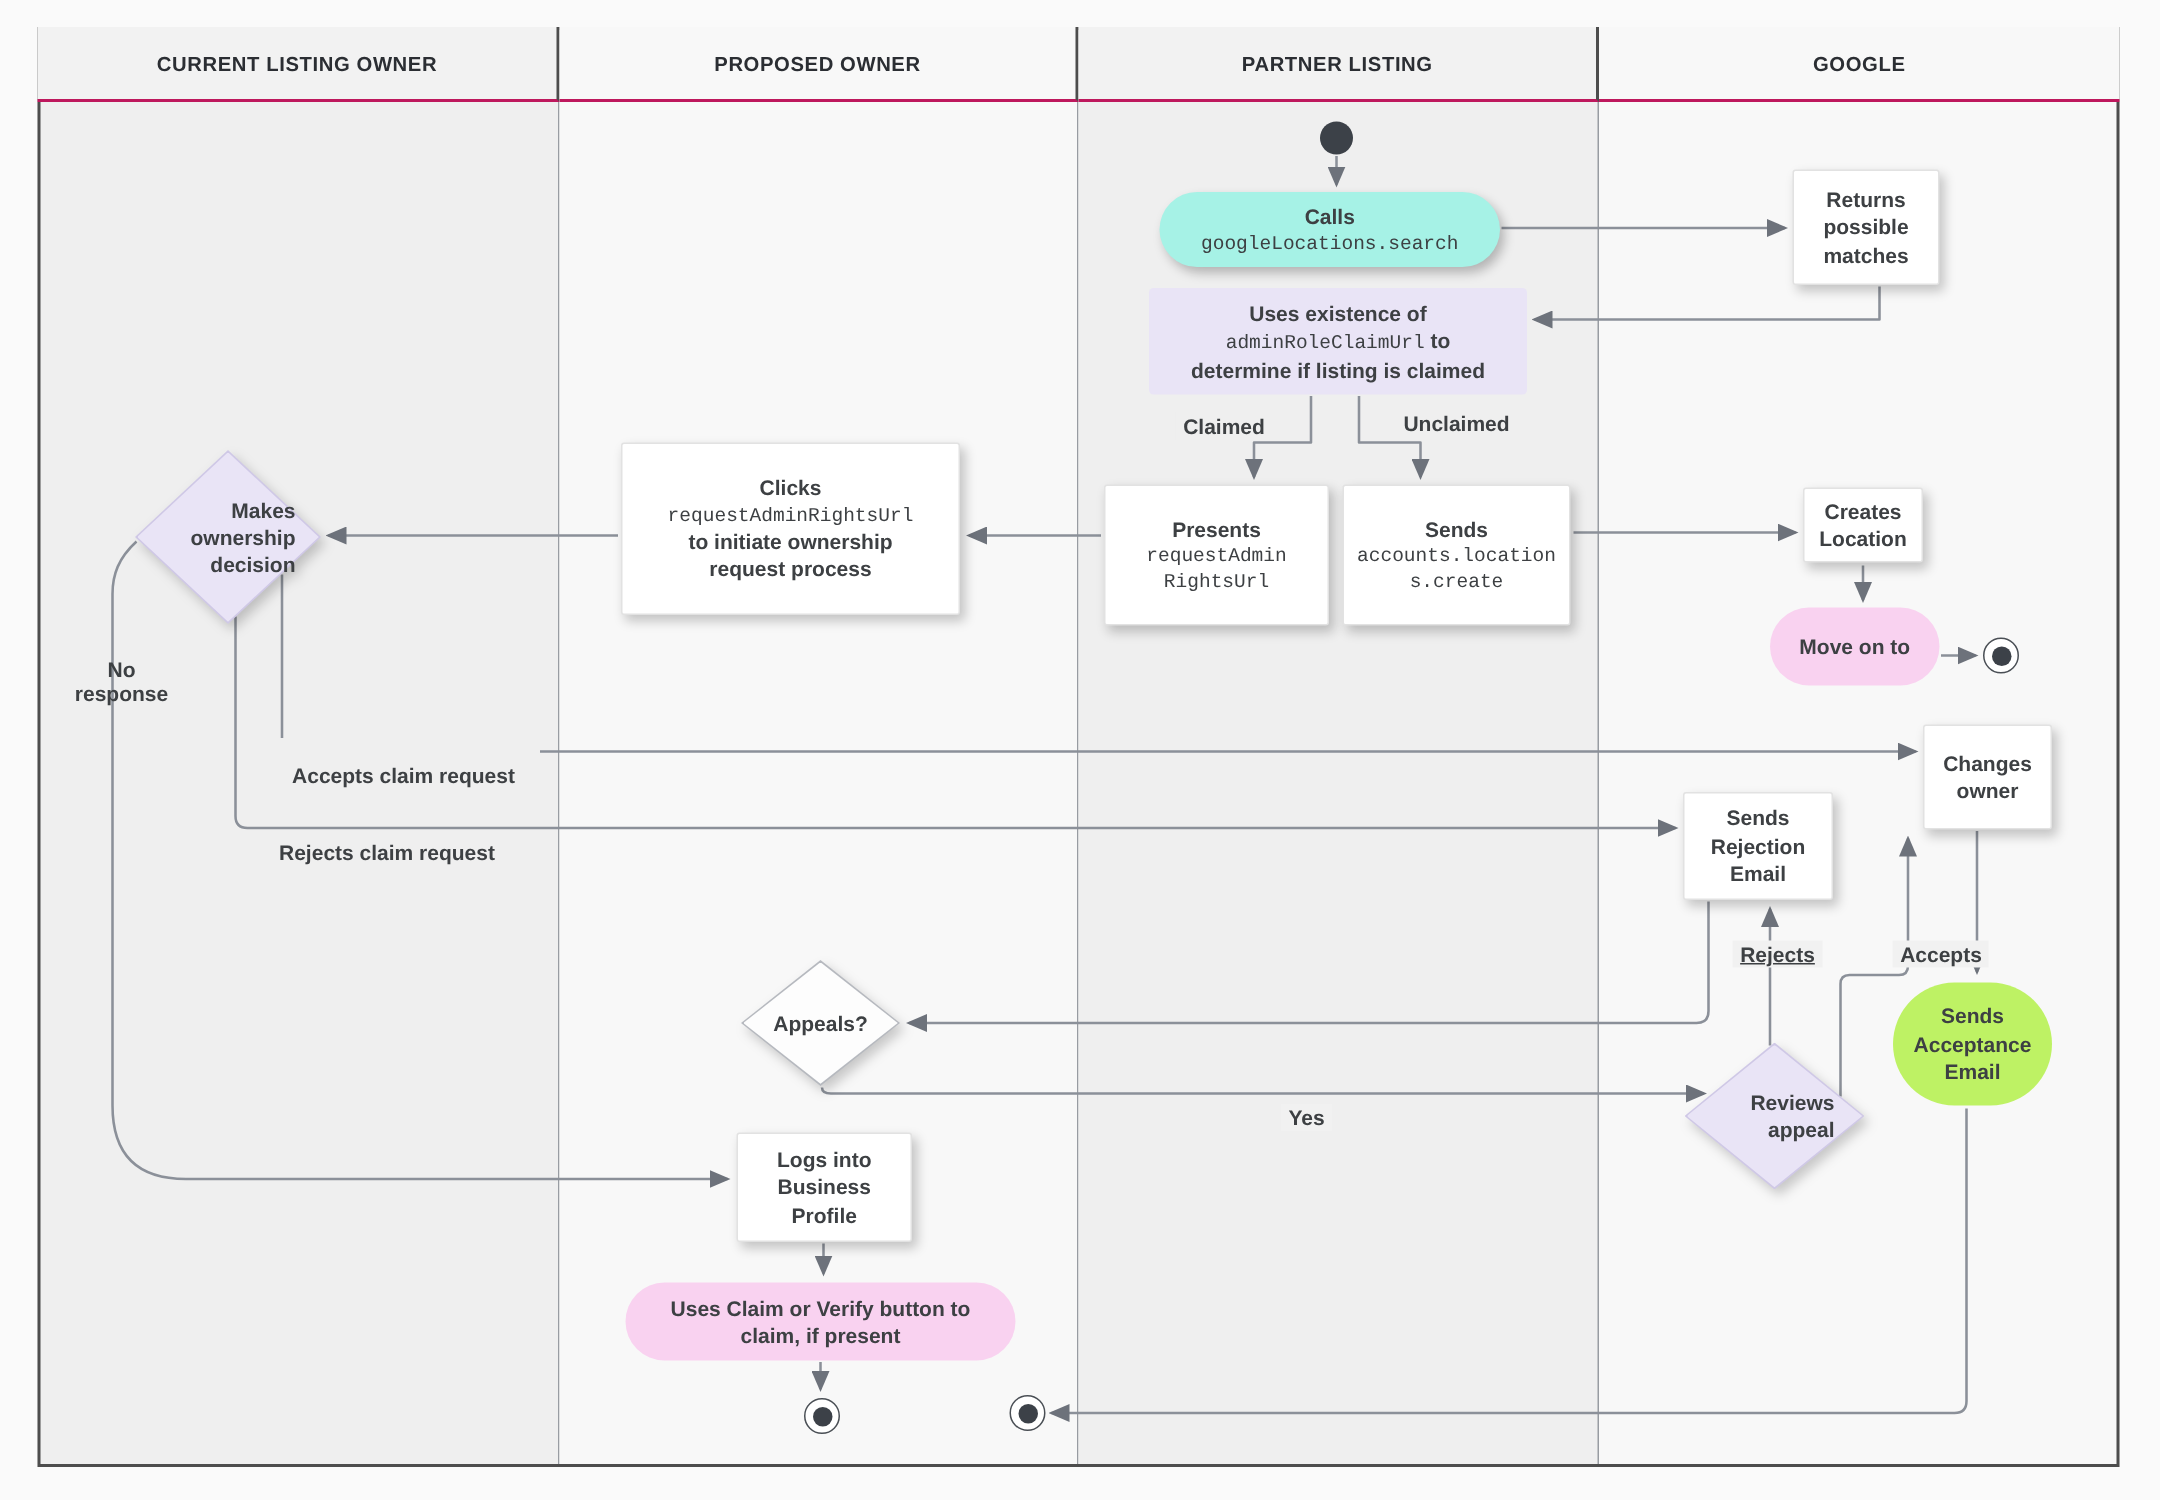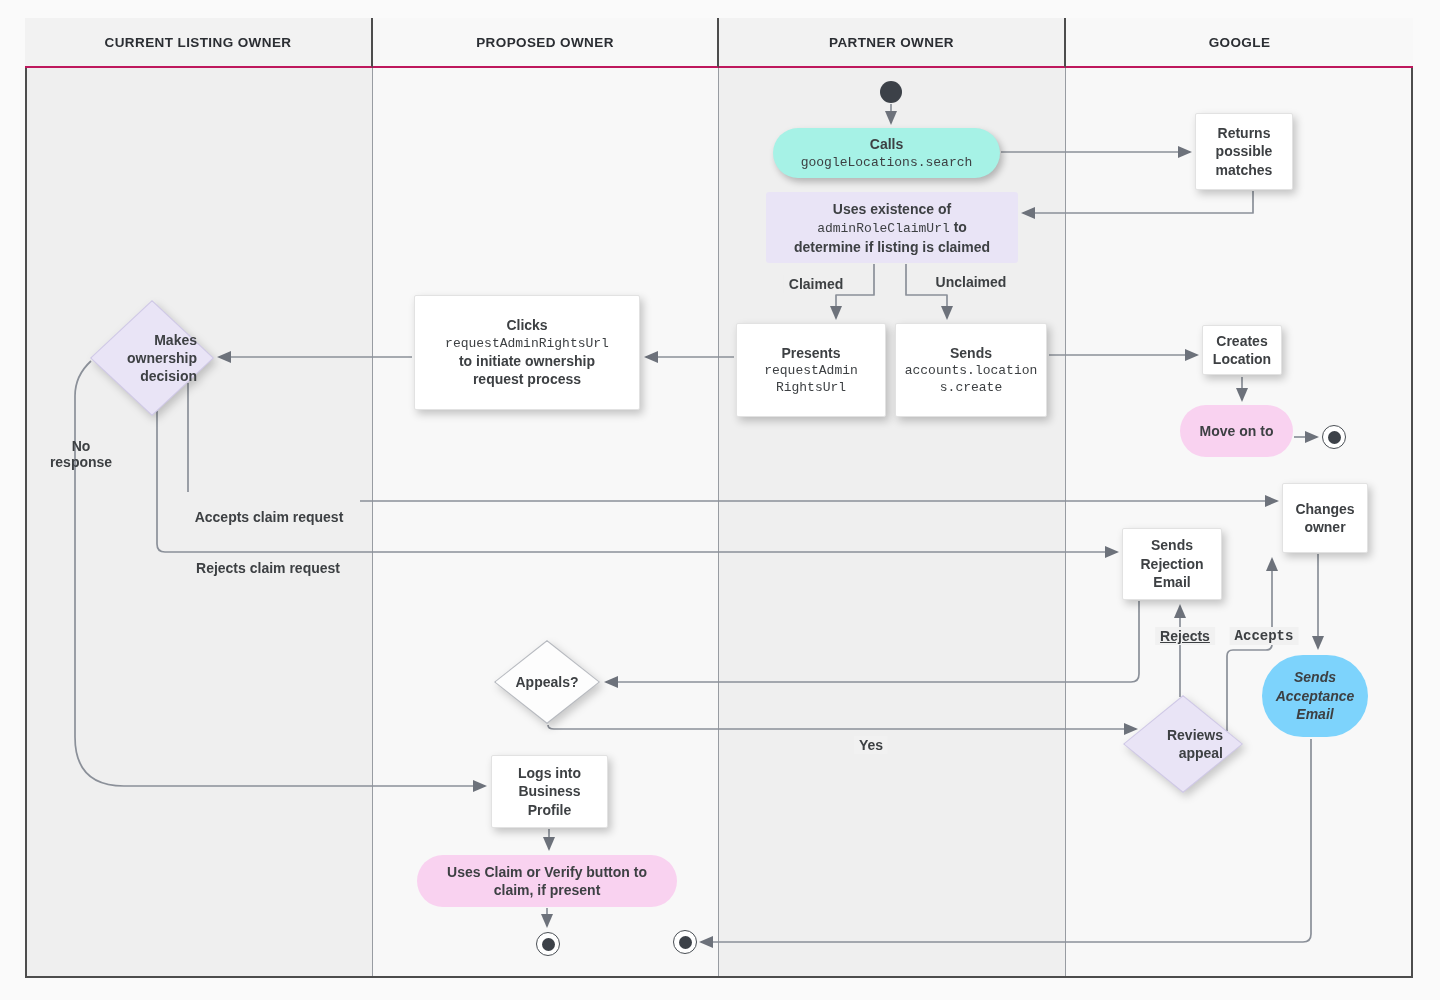--- a/index.html
+++ b/index.html
@@ -17,21 +17,21 @@
   
   .elabel{position:absolute;z-index:3;font-size:14px;font-weight:bold;color:#3d4043;background:#f1f1f1;
           padding:1px 5px;transform:translate(-50%,-50%);white-space:nowrap;}
   .elabel.block{transform:none;white-space:normal;}
   
   .node{position:absolute;z-index:4;box-sizing:border-box;display:flex;flex-direction:column;align-items:center;justify-content:center;
         text-align:center;font-size:14px;font-weight:bold;line-height:1.32;color:#3d4043;}
   .box{background:#ffffff;border:1px solid #e2e2e2;border-radius:2px;box-shadow:3px 4px 8px rgba(0,0,0,.22);}
   .pill-teal{background:#a6f2e6;border-radius:26px;box-shadow:3px 4px 7px rgba(0,0,0,.25);}
   .pill-pink{background:#f9d2f0;border-radius:31px;box-shadow:none;}
-  .blob-pink{background:#7dd3fc;border-radius:42px;font-style:italic;}
+  .blob-pink{background:#bef264;border-radius:42px;}
   .rect-purple{background:#e9e4f6;border-radius:3px;}
   .code{font-family:"Liberation Mono","DejaVu Sans Mono",monospace;font-weight:normal;font-size:13px;}
   .blk{display:block;}
   .code-wrap{display:block;word-break:break-all;margin:0 auto;}
   
   .dia{position:absolute;z-index:4;filter:drop-shadow(3px 4px 4px rgba(0,0,0,.20));}
   .dia .d-edge,.dia .d-fill{position:absolute;clip-path:polygon(50% 0,100% 50%,50% 100%,0 50%);}
   .dia .d-edge{inset:0;}
   .dia .d-fill{inset:1.5px;}
   .dia .d-label{position:absolute;inset:0;display:flex;align-items:center;justify-content:center;text-align:right;
@@ -52,21 +52,21 @@
   <div class="lane-body lane-divider" style="left:719px;width:347px;background:#efefef;"></div>
   <div class="lane-body" style="left:1066px;width:347px;background:#f8f8f8;"></div>
 
   <div class="lane-header hdr-divider" style="left:25px;width:348px;background:#f2f2f2;">
       <span>CURRENT LISTING OWNER</span>
     </div>
   <div class="lane-header hdr-divider" style="left:373px;width:346px;background:#f8f8f8;">
       <span>PROPOSED OWNER</span>
     </div>
   <div class="lane-header hdr-divider" style="left:719px;width:347px;background:#f2f2f2;">
-      <span>PARTNER OWNER</span>
+      <span>PARTNER LISTING</span>
     </div>
   <div class="lane-header" style="left:1066px;width:347px;background:#f8f8f8;">
       <span>GOOGLE</span>
     </div>
 
   <div class="frame"></div>
 
   <svg class="edges" viewBox="0 0 1440 1000">
     <defs>
       <marker id="arrow" viewBox="0 0 14 12" markerWidth="14" markerHeight="12" refX="12" refY="6" orient="auto" markerUnits="userSpaceOnUse">
@@ -95,24 +95,24 @@
       <path d="M1311 739 L1311 934 Q1311 942 1303 942 L701 942" marker-end="url(#arrow)"></path>
       <path d="M549 829 L549 849" marker-end="url(#arrow)"></path>
       <path d="M547 908 L547 926" marker-end="url(#arrow)"></path>
     </g>
   </svg>
 
   <div class="elabel" style="left:816px;top:284px;background:#efefef;">Claimed</div>
   <div class="elabel" style="left:971px;top:282px;background:#efefef;">Unclaimed</div>
   <div class="elabel block" style="left:38px;top:437px;width:76px;text-align:center;background:transparent;">No response</div>
   <div class="elabel block" style="left:178px;top:492px;width:172px;height:32px;background:#efefef;display:flex;align-items:flex-end;justify-content:center;">Accepts claim request</div>
-  <div class="elabel" style="left:268px;top:568px;background:#efefef;">Rejects claim request</div>
+  <div class="elabel" style="left:258px;top:568px;background:#efefef;">Rejects claim request</div>
   <div class="elabel" style="left:871px;top:745px;">Yes</div>
   <div class="elabel" style="left:1185px;top:636px;text-decoration:underline;">Rejects</div>
-  <div class="elabel" style="left:1264px;top:636px;font-family:Liberation Mono, monospace;">Accepts</div>
+  <div class="elabel" style="left:1294px;top:636px;">Accepts</div>
 
   <div class="start-dot" style="left:880px;top:81px;"></div>
   <div class="end-dot" style="left:1322px;top:425px;"></div>
   <div class="end-dot" style="left:536px;top:932px;"></div>
   <div class="end-dot" style="left:673px;top:930px;"></div>
 
   <div class="node pill-teal" style="left:773px;top:128px;width:227px;height:50px;">
     <span class="blk">Calls</span>
     <span class="code blk">googleLocations.search</span>
   </div>

